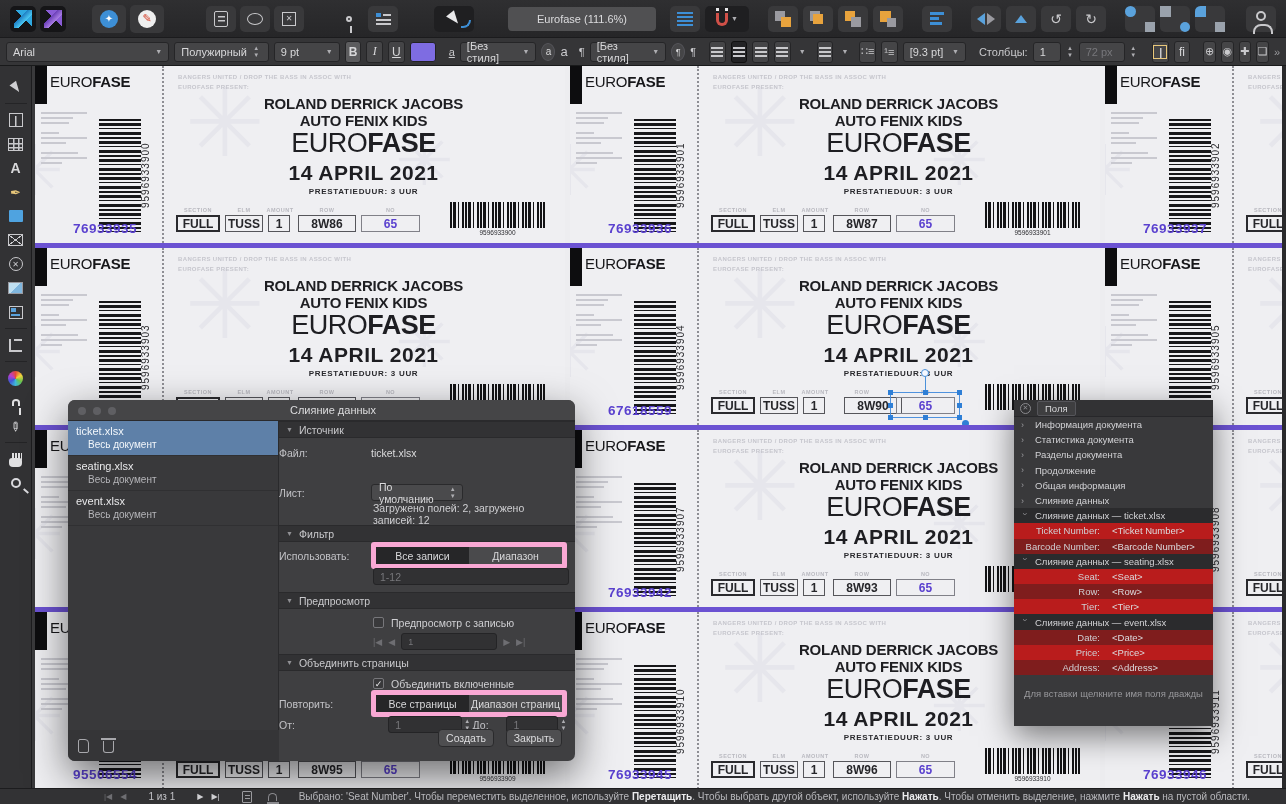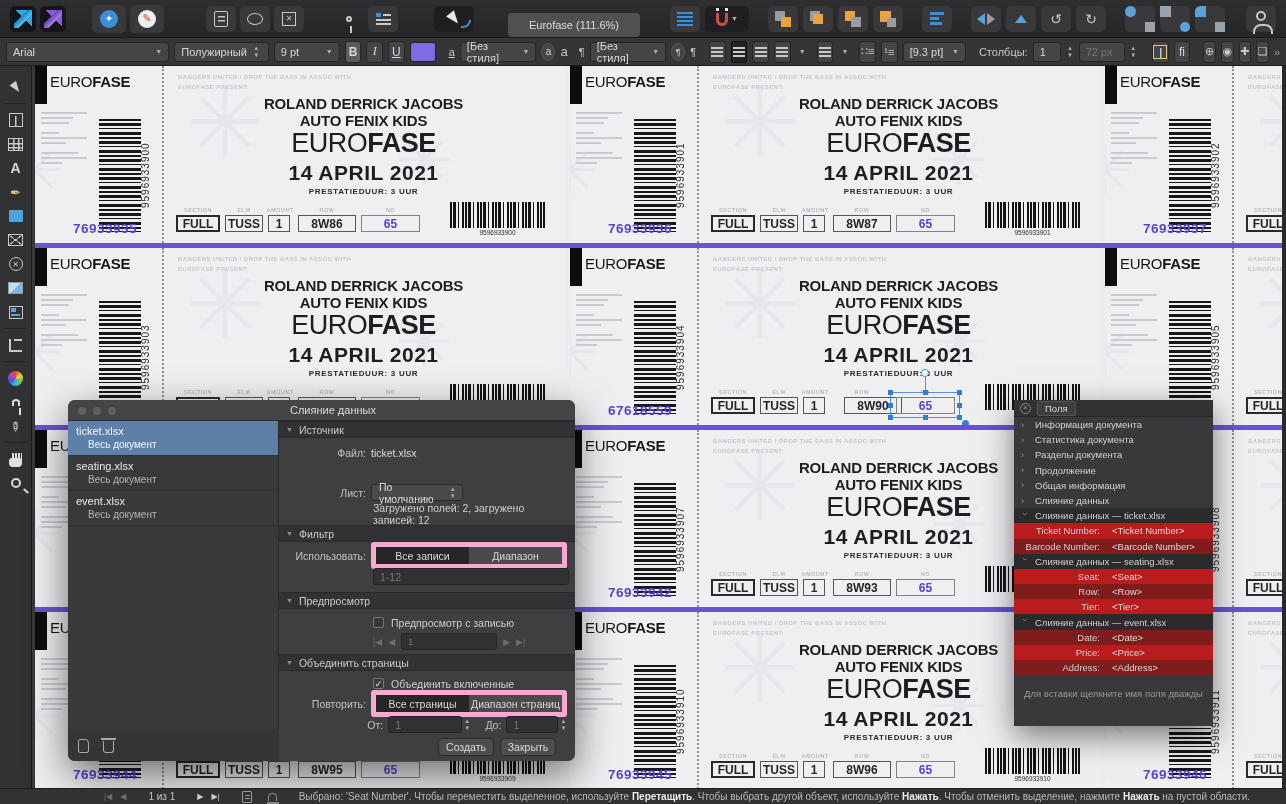--- a/index.html
+++ b/index.html
@@ -10,21 +10,21 @@
   .tb-btn{width:30px;height:26px;border-radius:5px;background:#39393b;display:flex;align-items:center;justify-content:center;position:relative}
   .tb-btn.flat{background:transparent}
   .appic{width:26px;height:26px;border-radius:5px;background:#151517;position:relative;overflow:hidden}
   .appic i{position:absolute;inset:4px;display:block}
   .ap-photo i{background:linear-gradient(135deg,transparent 38%,#1f7fc4 38%,#49c7f2 62%,transparent 62%),linear-gradient(45deg,transparent 55%,#2fa8e0 55%)}
   .ap-des i{background:linear-gradient(135deg,transparent 38%,#6b3fb8 38%,#a97de4 62%,transparent 62%),linear-gradient(45deg,transparent 55%,#8a5cd6 55%)}
   .persona{width:34px;height:28px;border-radius:5px;background:#39393b;display:flex;align-items:center;justify-content:center}
   .flower{width:18px;height:18px;border-radius:50%;display:flex;align-items:center;justify-content:center;font-size:10px;color:#fff}
   .fl-photo{background:#3d8fd6}
   .fl-des{background:#efefef;color:#d6452f;font-size:11px}
-  #title-pill{position:absolute;left:508px;top:13px;width:132px;height:24px;background:#505052;border-radius:4px;color:#dcdcde;font-size:11px;display:flex;align-items:center;justify-content:center;z-index:41}
+  #title-pill{position:absolute;left:508px;top:7px;width:148px;height:24px;background:#505052;border-radius:4px;color:#dcdcde;font-size:11px;display:flex;align-items:center;justify-content:center;z-index:41}
   .ic{display:inline-block;position:relative}
   .ic-pages{width:14px;height:16px;border:1.5px solid #c9c9cc;border-radius:2px;background:linear-gradient(#c9c9cc 0 0) 3px 4px/7px 1.5px no-repeat,linear-gradient(#c9c9cc 0 0) 3px 8px/7px 1.5px no-repeat}
   .ic-spread{width:16px;height:12px;border:1.5px solid #c9c9cc;border-radius:50%}
   .ic-margins{width:14px;height:14px;border:1.5px solid #c9c9cc;display:flex;align-items:center;justify-content:center;color:#c9c9cc;font-size:8px}
   .ic-pin{width:6px;height:6px;border-radius:50%;border:2px solid #c9c9cc}
   .ic-pin::after{content:"";position:absolute;left:2px;top:8px;width:2px;height:7px;background:#c9c9cc}
   .ic-preflight{width:15px;height:13px;background:linear-gradient(#3d8fd6 0 0) 0 1px/5px 4px no-repeat,linear-gradient(#c9c9cc 0 0) 7px 2px/8px 2px no-repeat,linear-gradient(#c9c9cc 0 0) 0 7px/15px 2px no-repeat,linear-gradient(#c9c9cc 0 0) 0 11px/15px 2px no-repeat}
   .ic-cursorw{width:0;height:0;border-left:5px solid transparent;border-right:5px solid transparent;border-top:13px solid #e8e8ea;transform:rotate(-38deg)}
   .ic-swoosh{position:absolute;right:3px;bottom:4px;width:10px;height:8px;border:2px solid #3d8fd6;border-top:none;border-left:none;border-radius:0 0 8px 0}
   .ic-textlines{width:16px;height:14px;background:repeating-linear-gradient(#3d8fd6 0 2px,transparent 2px 4px)}
@@ -131,21 +131,21 @@
   .src.on{background:#5e80a8}
   .src.on .nm,.src.on .sc{color:#f2f6fb}
   #dlg-listfoot{position:absolute;left:0;bottom:0;width:211px;height:31px;background:#353537;display:flex;align-items:center;gap:14px;padding-left:10px}
   .fic-page{width:11px;height:14px;border:1.5px solid #a8a8ac;border-radius:2px 4px 2px 2px}
   .fic-trash{width:11px;height:12px;border:1.5px solid #a8a8ac;border-top:none;border-radius:0 0 3px 3px;margin-top:3px}
   .fic-trash::before{content:"";position:absolute;left:-3px;top:-3px;width:15px;height:2px;background:#a8a8ac}
   #dlg-right{position:absolute;left:211px;top:21px;right:0;bottom:0}
   .sechdr{position:absolute;left:0;right:0;height:17px;background:#323234;border-top:1px solid #2a2a2c;border-bottom:1px solid #2a2a2c;display:flex;align-items:center;padding-left:7px;gap:6px;color:#c9c9cc}
   .sechdr .tri{font-size:7px;color:#909094}
   .row{position:absolute;left:0;right:6px;height:17px;display:flex;align-items:center}
-  .rlbl{width:92px;text-align:right;padding-right:5px;color:#c2c2c6}
+  .rlbl{width:92px;padding-right:15px;color:#c2c2c6}
   .btn{height:18px;background:#4e4e50;border:1px solid #2a2a2c;border-radius:4px;color:#dcdcde;display:flex;align-items:center;justify-content:center;font-size:10.5px;padding:0 8px}
   .seg{display:flex;height:27px;border:5px solid #f9a8d4;border-radius:3px;overflow:hidden}
   .seg div{display:flex;align-items:center;justify-content:center;color:#d8d8da}
   .seg .on{background:#262628}
   .seg .off{background:#4a4a4c}
   .inp{height:17px;background:#313133;border:1px solid #242426;border-radius:3px;color:#77777b;display:flex;align-items:center;padding:0 6px}
   .drop{height:17px;background:#4a4a4c;border:1px solid #2a2a2c;border-radius:3px;display:flex;align-items:center;padding:0 4px 0 7px;color:#dcdcde}
   .cb{width:11px;height:11px;border:1px solid #77777b;border-radius:2px;background:#39393b;margin-right:7px;display:flex;align-items:center;justify-content:center;color:#ececee;font-size:9px}
   .navg{color:#6e6e72;font-size:9px;display:flex;align-items:center;gap:6px}
   
@@ -837,21 +837,21 @@
           <i></i>
           <i style="width:40%"></i>
           <i></i>
           <i style="width:55%"></i>
           <i style="width:80%"></i>
           <i></i>
           <i style="width:45%"></i>
         </div>
     <div class="sbar"></div>
     <div class="snum">9596933909</div>
-    <div class="tnum">76933944</div>
+    <div class="tnum">95506554</div>
     <div class="perf"></div>
     <div class="presents">
           <div>BANGERS UNITED / DROP THE BASS IN ASSOC WITH</div>
           <div>EUROFASE PRESENT:</div>
         </div>
     <div class="ctr artist">
           <div>ROLAND DERRICK JACOBS</div>
           <div>AUTO FENIX KIDS</div>
         </div>
     <div class="ctr bigbrand"><span class="wlight">EURO</span><span class="wheavy">FASE</span></div>
@@ -1058,21 +1058,21 @@
           <span>▲</span>
           <span>▼</span>
         </span>
       <span class="rlbl dim" style="width:34px">До:</span>
       <div class="inp" style="width:52px">1</div>
         <span class="stepper">
           <span>▲</span>
           <span>▼</span>
         </span>
     </div>
-    <div class="row" style="top:317px;padding-left:159px;gap:6px">
+    <div class="row" style="top:308px;padding-left:159px;gap:12px">
       <div class="btn" style="width:56px">Создать</div>
       <div class="btn" style="width:56px">Закрыть</div>
     </div>
   </div>
 </div>
 
 <div id="fields">
   <div id="fields-hdr">
     <span class="closex">✕</span>
     <span class="ptab">Поля</span>

